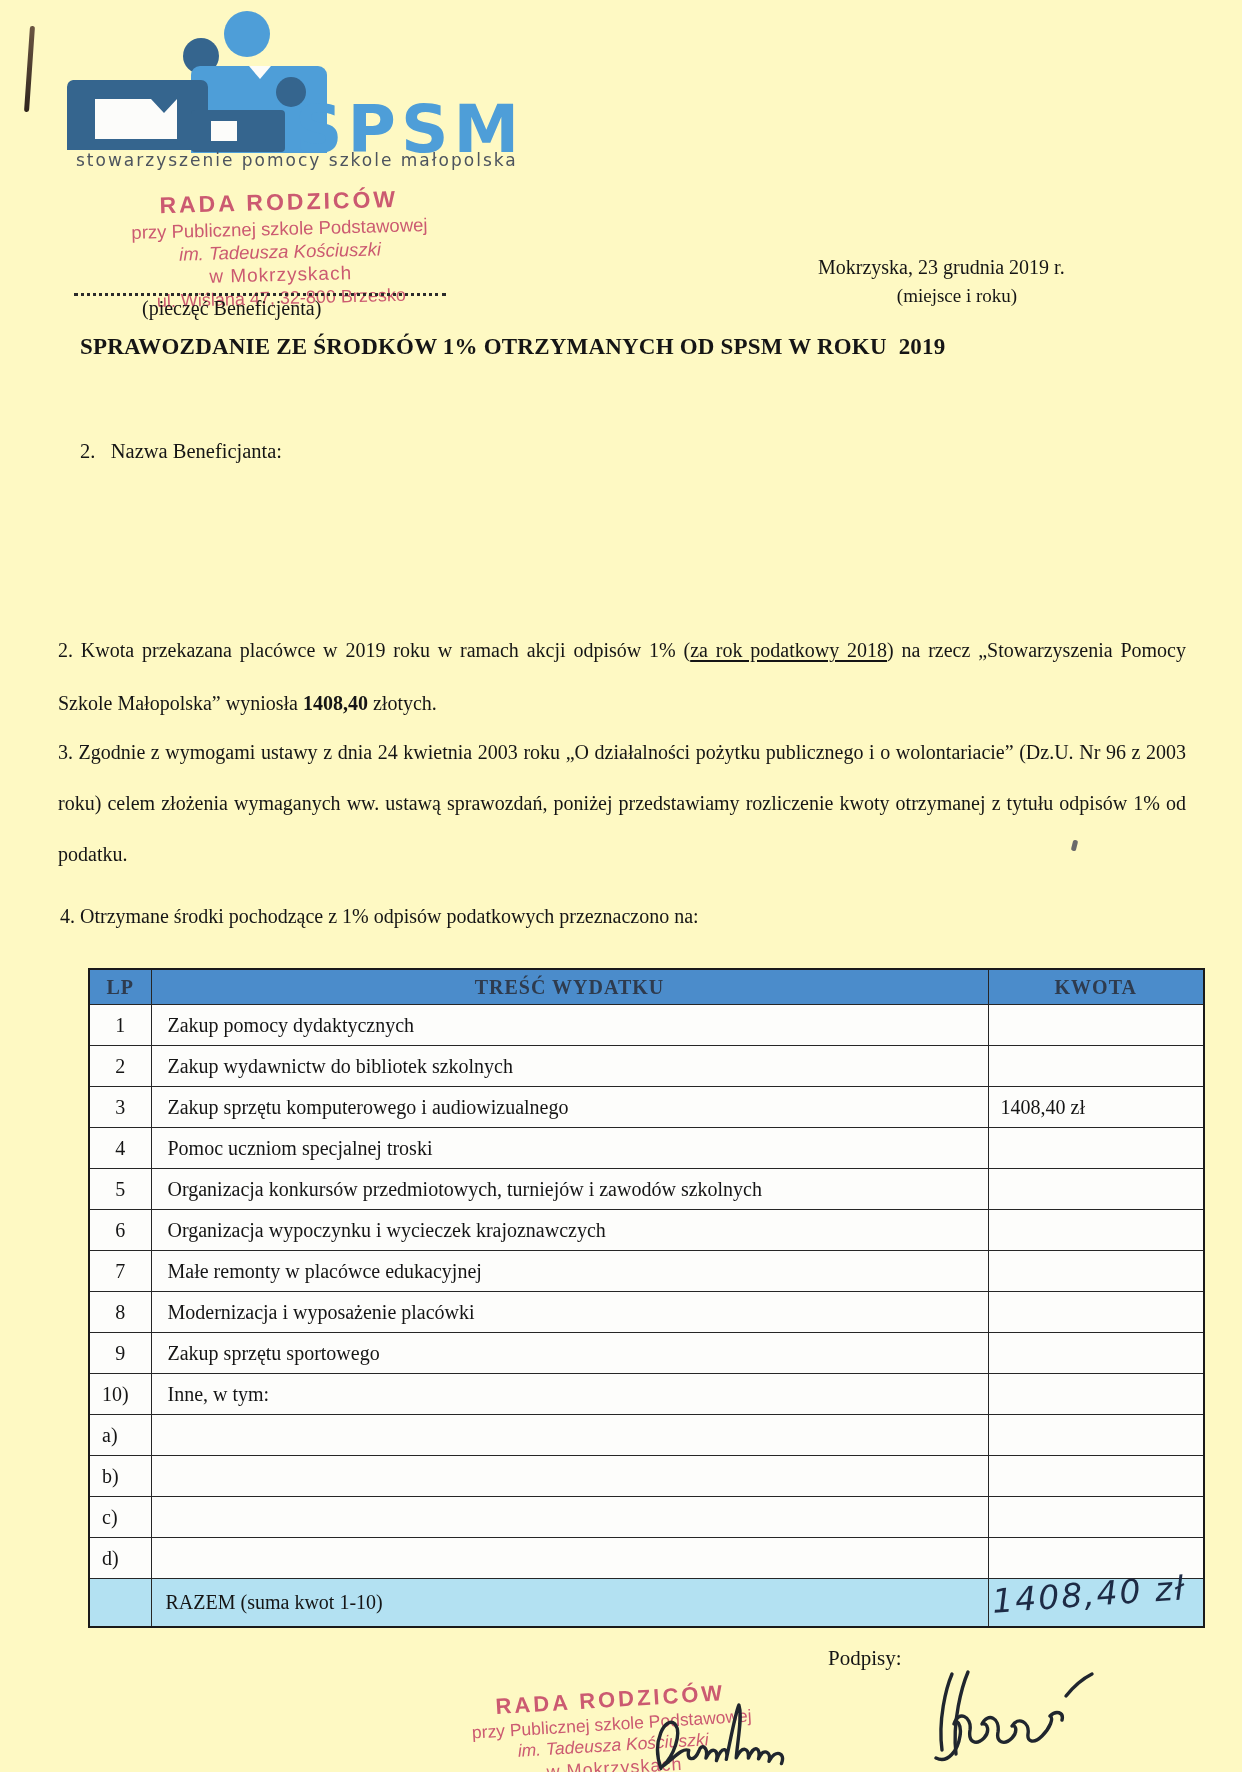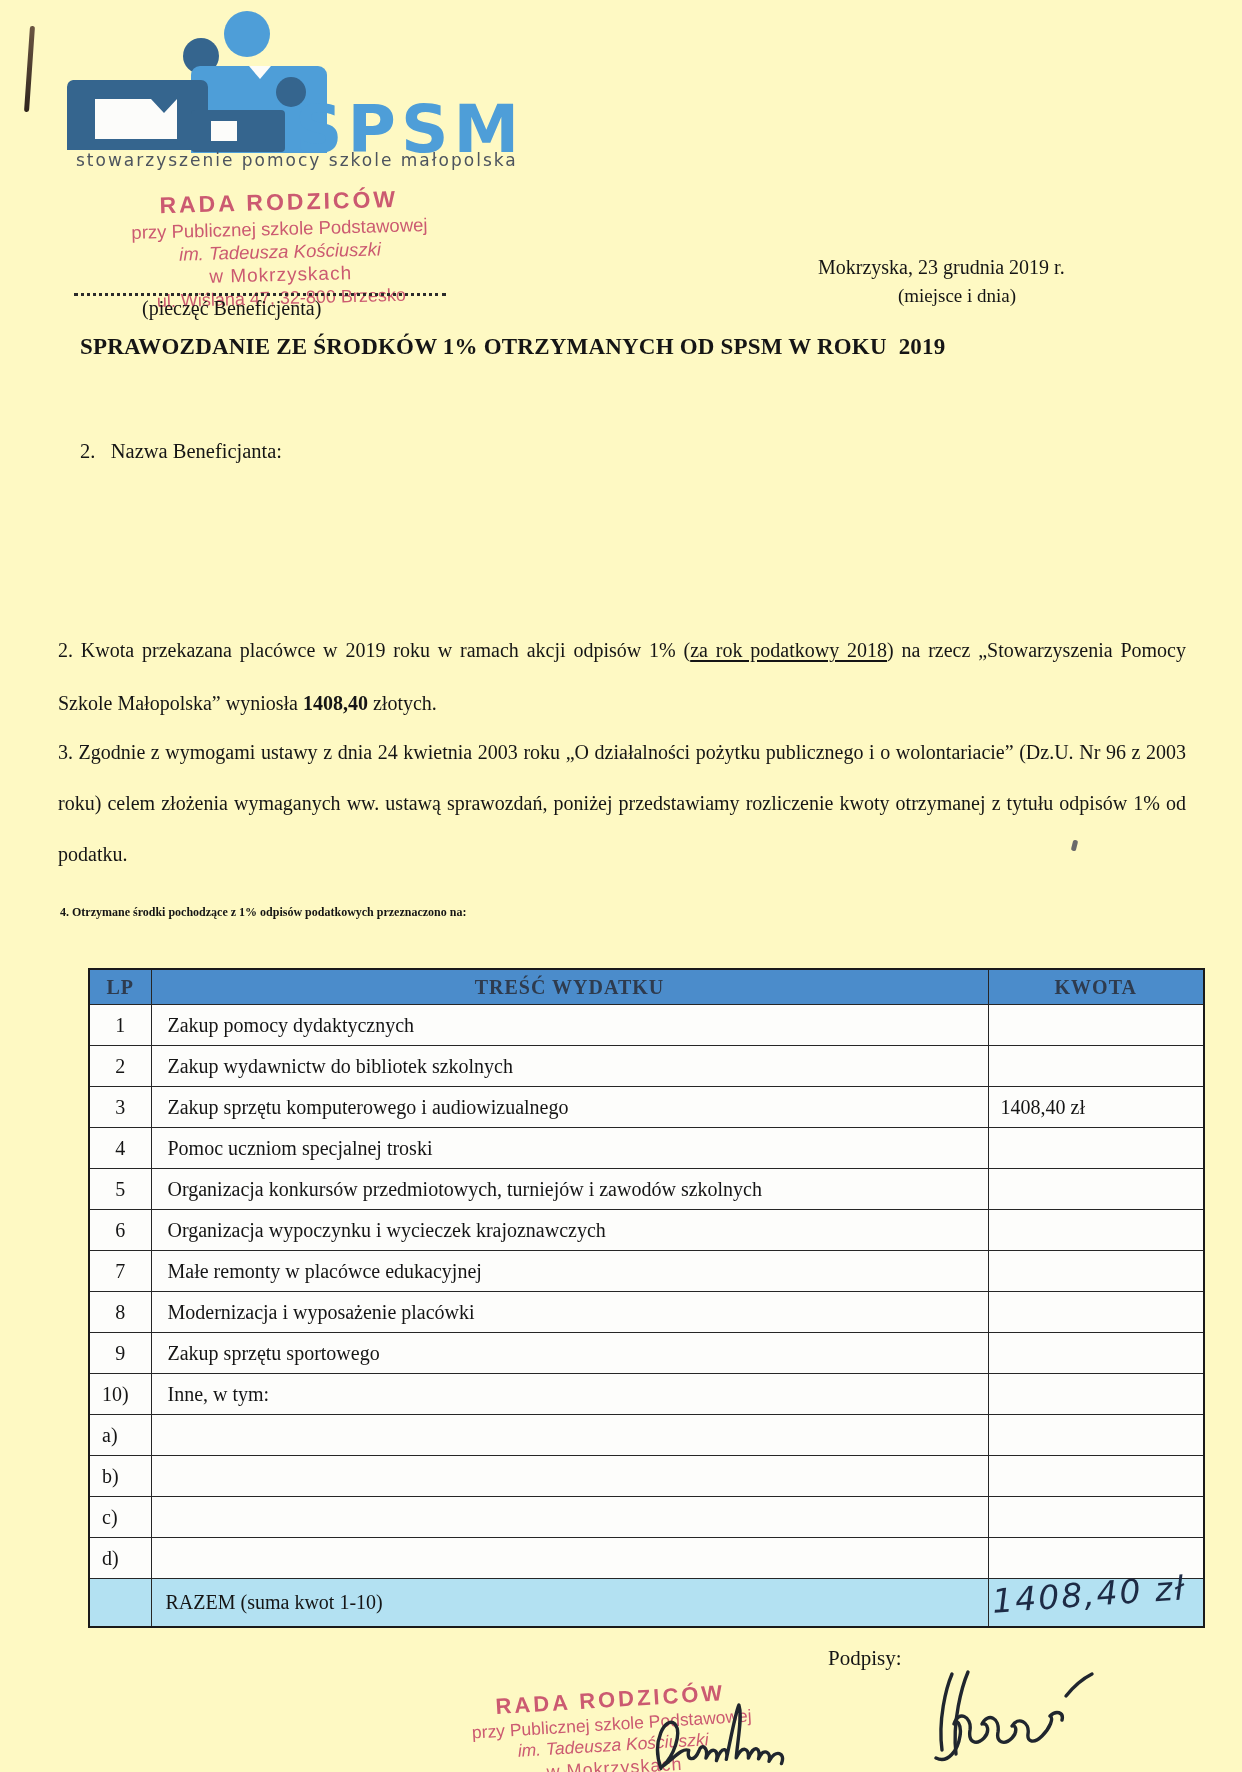--- a/index.html
+++ b/index.html
@@ -49,21 +49,21 @@
   .s1-address{left:80px;top:536px;font-size:20px;}
   .s1-address b{letter-spacing:.2px;}
   .www-line{left:80px;top:585px;font-size:20px;}
   .www-line .gap1{display:inline-block;width:20px;}
   .www-line .gap2{display:inline-block;width:62px;}
 
   .para{left:58px;width:1128px;font-size:20px;text-align:justify;}
   .para2{top:624px;line-height:53px;}
   .para3{top:727px;line-height:51px;}
   .para u{text-underline-offset:3px;}
-  .para4{left:60px;top:905px;font-size:12px;font-weight:bold;}
+  .para4{left:60px;top:905px;font-size:20px;}
 
   
   .expense-table{left:88px;top:968px;border-collapse:collapse;table-layout:fixed;
     width:1115px;font-size:20px;}
   .expense-table col.c-lp{width:62px;}
   .expense-table col.c-desc{width:837px;}
   .expense-table col.c-kw{width:216px;}
   .expense-table th,.expense-table td{border:1.6px solid #262626;padding:0;}
   .expense-table{border:2.5px solid #1a1a1a;}
   .expense-table thead th{height:34px;background:#4b8ccb;color:#2e3b4e;
@@ -112,21 +112,21 @@
     <div class="s1">RADA RODZICÓW</div>
     <div class="s2">przy Publicznej szkole Podstawowej</div>
     <div class="s3">im. Tadeusza Kościuszki</div>
     <div class="s4">w Mokrzyskach</div>
     <div class="s5">ul. Wiślana 47, 32-800 Brzesko</div>
   </div>
   <div class="abs dotted-line"></div>
   <div class="abs pieczec">(pieczęć Beneficjenta)</div>
 
   <div class="abs date-line">Mokrzyska, 23 grudnia 2019 r.</div>
-  <div class="abs date-caption">(miejsce i dnia)</div>
+  <div class="abs date-caption">(miejsce i roku)</div>
 
   <div class="abs doc-title">SPRAWOZDANIE ZE ŚRODKÓW 1% OTRZYMANYCH OD SPSM W ROKU  2019</div>
 
   <div class="abs s1-label">2.   Nazwa Beneficjanta:</div>
 
   <div class="abs para para2"><span>2. Kwota przekazana placówce w 2019 roku w ramach akcji odpisów 1% (</span><u>za rok podatkowy 2018</u><span>) na rzecz „Stowarzyszenia Pomocy Szkole Małopolska” wyniosła </span><b>1408,40</b><span> złotych.</span></div>
 
   <div class="abs para para3">3. Zgodnie z wymogami ustawy z dnia 24 kwietnia 2003 roku „O działalności pożytku publicznego i o wolontariacie” (Dz.U. Nr 96 z 2003 roku) celem złożenia wymaganych ww. ustawą sprawozdań, poniżej przedstawiamy rozliczenie kwoty otrzymanej z tytułu odpisów 1% od podatku.</div>
   <div class="abs speck" style="left:1072px;top:840px;"></div>
 

